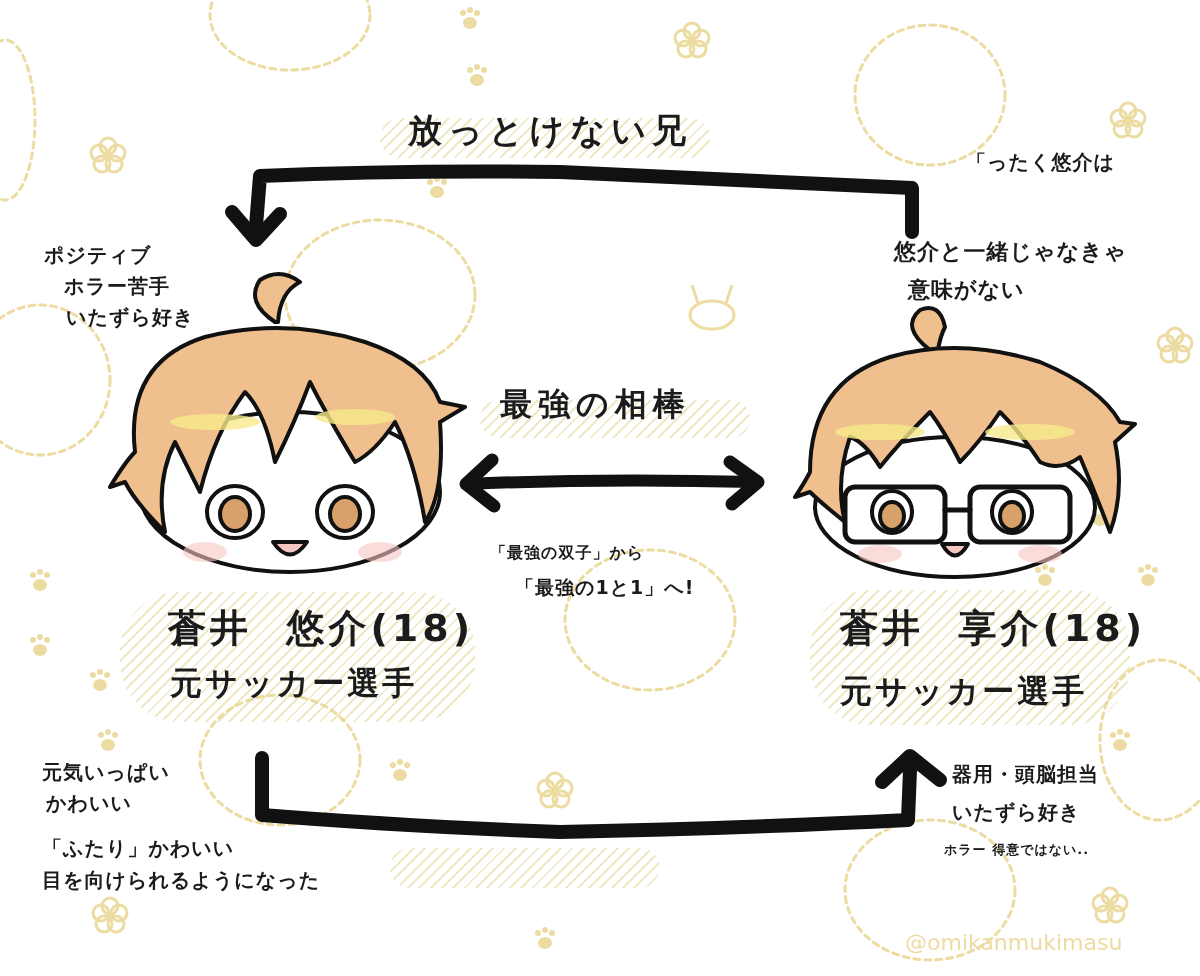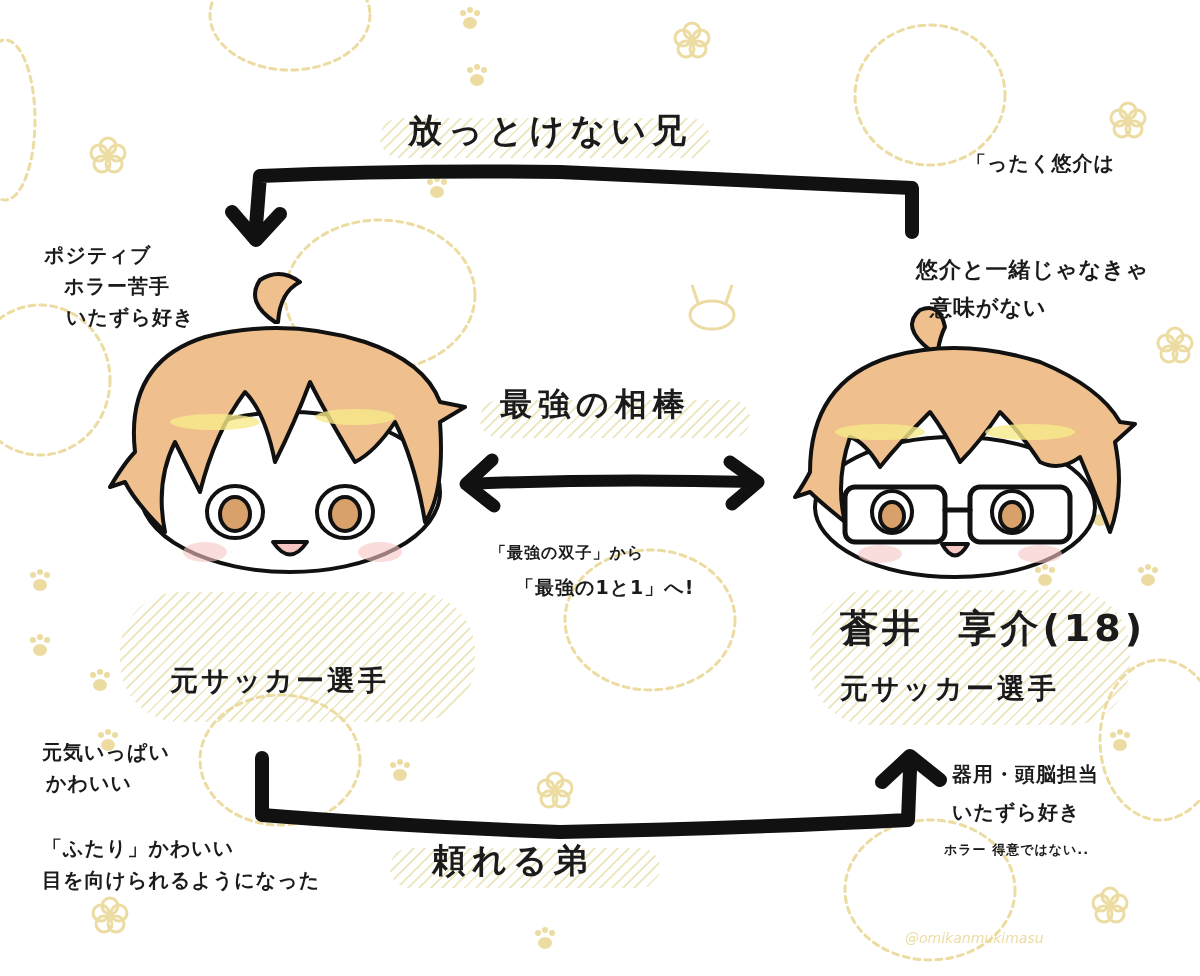--- a/index.html
+++ b/index.html
@@ -9,22 +9,22 @@
   .bg-layer { position:absolute; left:0; top:0; width:1200px; height:976px; pointer-events:none; }
   .txt { position:absolute; white-space:nowrap; color:#1b1b1b; font-weight:bold; letter-spacing:1px; }
   .note { font-size:20px; line-height:31px; font-weight:bold; }
   .hatch {
     position:absolute;
     background-image: repeating-linear-gradient(135deg, rgba(226,214,150,0.55) 0 2px, rgba(255,255,255,0) 2px 8px);
     border-radius:40px;
   }
   .title-label { font-size:34px; letter-spacing:6px; }
   .name-line { font-size:38px; letter-spacing:4px; }
-  .role-line { font-size:28px; letter-spacing:3px; }
-  .watermark { position:absolute; color:#ecdca2; font-size:14px; font-style:italic; font-family:"DejaVu Sans", sans-serif; }
+  .role-line { font-size:32px; letter-spacing:3px; }
+  .watermark { position:absolute; color:#ecdca2; font-size:22px; font-family:"DejaVu Sans", sans-serif; }
   .face { position:absolute; }
 </style>
 </head>
 <body>
 
 <div class="canvas">
 
   <svg class="bg-layer" viewBox="0 0 1200 976" xmlns="http://www.w3.org/2000/svg">
     <g fill="none" stroke="#ecdca2" stroke-width="3" stroke-linecap="round" stroke-dasharray="6 5">
 
@@ -254,43 +254,45 @@
       <ellipse cx="260" cy="262" rx="22" ry="9"></ellipse>
     </g>
   </svg>
 
   <div class="txt title-label" style="left:408px;top:108px;">放っとけない兄</div>
 
   <div class="txt title-label" style="left:500px;top:383px;font-size:32px;">最強の相棒</div>
   <div class="txt note" style="left:490px;top:537px;font-size:16px;">「最強の双子」から</div>
   <div class="txt note" style="left:515px;top:572px;font-size:19px;">「最強の1と1」へ!</div>
 
-  <div class="txt title-label" style="left:432px;top:838px;">頼れる弟</div>
 
   <div style="position:absolute;left:44px;top:240px;">
     <div class="txt note" style="position:relative;">ポジティブ</div>
     <div class="txt note" style="position:relative;left:20px;">ホラー苦手</div>
     <div class="txt note" style="position:relative;left:22px;">いたずら好き</div>
   </div>
 
+  <div class="txt name-line" style="left:168px;top:603px;">
+    <span>蒼井</span>&nbsp;&nbsp;<span>悠介</span><span>(18)</span>
+  </div>
   <div class="txt role-line" style="left:170px;top:662px;">元サッカー選手</div>
 
-  <div style="position:absolute;left:42px;top:737px;">
+  <div style="position:absolute;left:42px;top:757px;">
     <div class="txt note" style="position:relative;">元気いっぱい</div>
     <div class="txt note" style="position:relative;left:4px;">かわいい</div>
   </div>
   <div style="position:absolute;left:42px;top:832px;">
     <div class="txt note" style="position:relative;line-height:32px;">「ふたり」かわいい</div>
     <div class="txt note" style="position:relative;line-height:32px;">目を向けられるようになった</div>
   </div>
 
   <div style="position:absolute;left:966px;top:148px;">
-    <div class="txt note" style="position:relative;">「ったく悠介は</div>
-  </div>
-  <div style="position:absolute;left:916px;top:233px;margin-top:18px;">
+    <div class="txt note" style="position:relative;font-family:Liberation Mono, monospace;">「ったく悠介は</div>
+  </div>
+  <div style="position:absolute;left:894px;top:233px;">
     <div class="txt note" style="position:relative;font-size:22px;line-height:38px;">悠介と一緒じゃなきゃ</div>
     <div class="txt note" style="position:relative;left:14px;font-size:22px;line-height:38px;">意味がない</div>
   </div>
 
   <div class="txt name-line" style="left:840px;top:603px;">
     <span>蒼井</span>&nbsp;&nbsp;<span>享介</span><span>(18)</span>
   </div>
   <div class="txt role-line" style="left:840px;top:670px;">元サッカー選手</div>
 
   <div style="position:absolute;left:952px;top:755px;">

